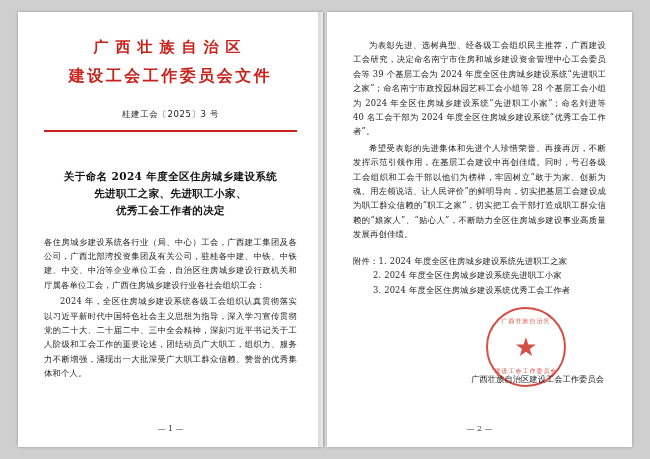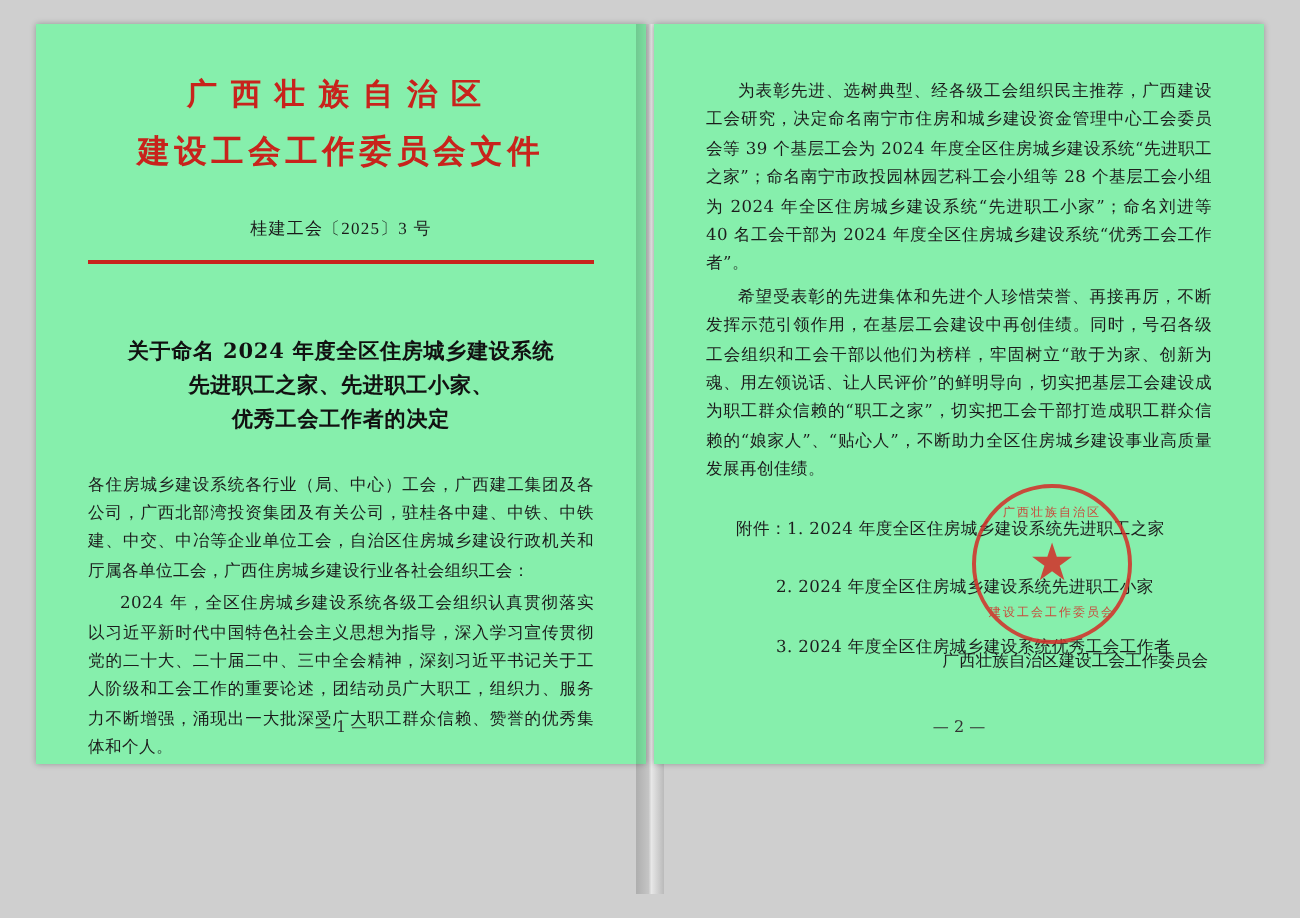--- a/index.html
+++ b/index.html
@@ -11,22 +11,22 @@
   }
   #page {
     position: relative;
     width: 650px; height: 459px;
     background: #cfcfcf;
     overflow: hidden;
   }
   .sheet {
     position: absolute;
     top: 12px;
-    height: 370px;
-    background: #86efac;
+    height: 435px;
+    background: #ffffff;
     box-shadow: 0 0 3px rgba(0,0,0,0.28);
   }
   .sheet.left { left: 18px; width: 305px; }
   .sheet.right { left: 327px; width: 305px; }
 
   .gutter {
     position: absolute;
     left: 318px; top: 12px;
     width: 14px; height: 435px;
     background: linear-gradient(to right, rgba(0,0,0,0.16), rgba(0,0,0,0.05) 45%, rgba(255,255,255,0.5) 55%, rgba(0,0,0,0.10));
@@ -54,21 +54,20 @@
     font-size: 16px;
     letter-spacing: 2.5px;
     font-weight: bold;
   }
   .doc-number {
     margin-top: 22px;
     text-align: center;
     font-size: 8.5px;
     color: #1a1a1a;
     letter-spacing: 0.6px;
-    font-family: Liberation Serif, serif;
   }
   .red-rule {
     margin-top: 9px;
     height: 1.6px;
     background: #c8231c;
   }
   .title {
     margin-top: 20px;
     text-align: center;
     font-family: "DejaVu Serif", serif;
@@ -92,27 +91,27 @@
 
   
   .attach {
     margin-top: 12px;
     font-family: "DejaVu Serif", serif;
     font-size: 8.3px;
     line-height: 14.4px;
     color: #1c1c1c;
     letter-spacing: 0.2px;
   }
-  .attach p { margin: 15px; }
+  .attach p { margin: 0; }
   .attach p.item { text-indent: 20px; }
 
   .signature {
     position: absolute;
     right: 2px;
-    bottom: 10px;
+    bottom: 26px;
     text-align: left;
     font-family: "DejaVu Serif", serif;
     font-size: 8.3px;
     line-height: 15px;
     color: #1c1c1c;
   }
   .seal {
     position: absolute;
     right: 40px;
     bottom: 26px;

